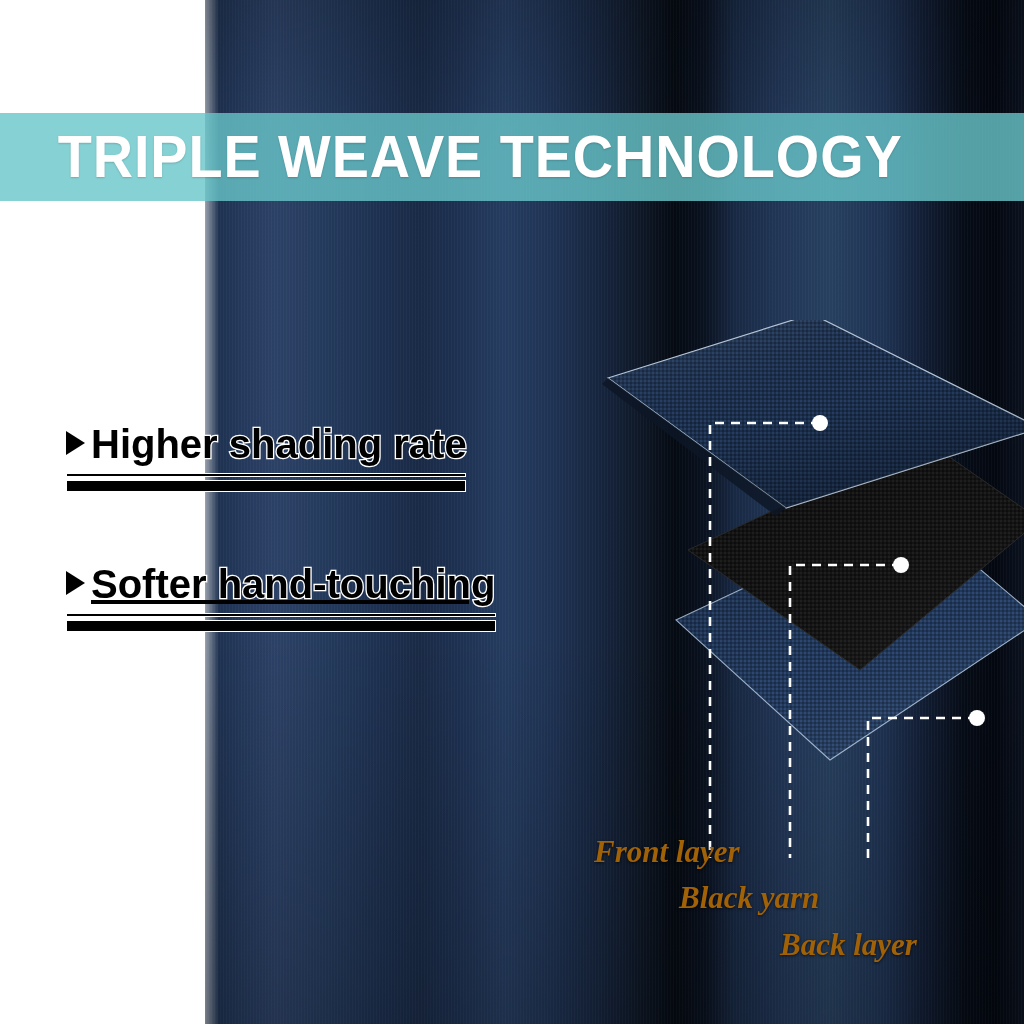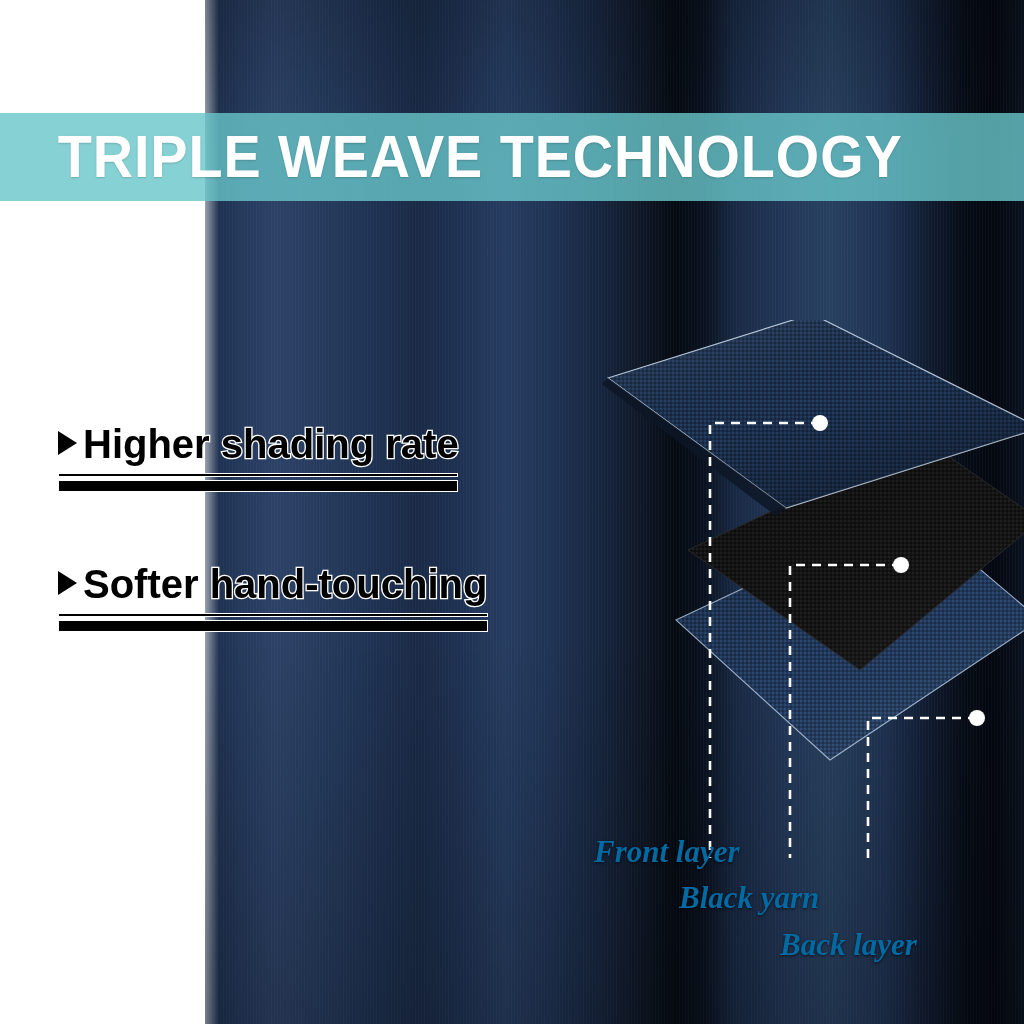--- a/index.html
+++ b/index.html
@@ -121,21 +121,21 @@
     line-height: 1;
     white-space: nowrap;
     transform: scaleX(0.93);
     transform-origin: left center;
     text-shadow: 0 1px 2px rgba(0,0,0,0.18);
   }
 
   
   .feature {
     position: absolute;
-    left: 58px;
+    left: 66px;
   }
   .feature-line {
     display: flex;
     align-items: baseline;
     white-space: nowrap;
     font-family: "Liberation Sans", sans-serif;
     font-weight: bold;
     font-size: 40px;
     line-height: 1;
     color: #000000;
@@ -178,21 +178,21 @@
     left: 580px;
     top: 320px;
     width: 460px;
     height: 540px;
   }
   .diagram svg { display: block; }
 
   
   .callout-label {
     position: absolute;
-    color: #0369a1;
+    color: #a16207;
     font-family: "Liberation Serif", serif;
     font-style: italic;
     font-weight: bold;
     font-size: 31px;
     line-height: 1;
     white-space: nowrap;
     text-shadow: 0 1px 3px rgba(0,0,0,0.65);
   }
 </style>
 </head>
@@ -213,21 +213,21 @@
     <div class="feature-line">
       <span class="bullet-tri"></span>
       <span>Higher shading rate</span>
     </div>
     <div class="feature-underline">
       <div class="bar-thin"></div>
       <div class="bar-thick"></div>
     </div>
   </div>
 
-  <div class="feature" style="top:564px; width:430px;">
+  <div class="feature" style="top:564px; width:430px;text-decoration:underline;">
     <div class="feature-line">
       <span class="bullet-tri"></span>
       <span>Softer hand-touching</span>
     </div>
     <div class="feature-underline">
       <div class="bar-thin"></div>
       <div class="bar-thick"></div>
     </div>
   </div>
 

